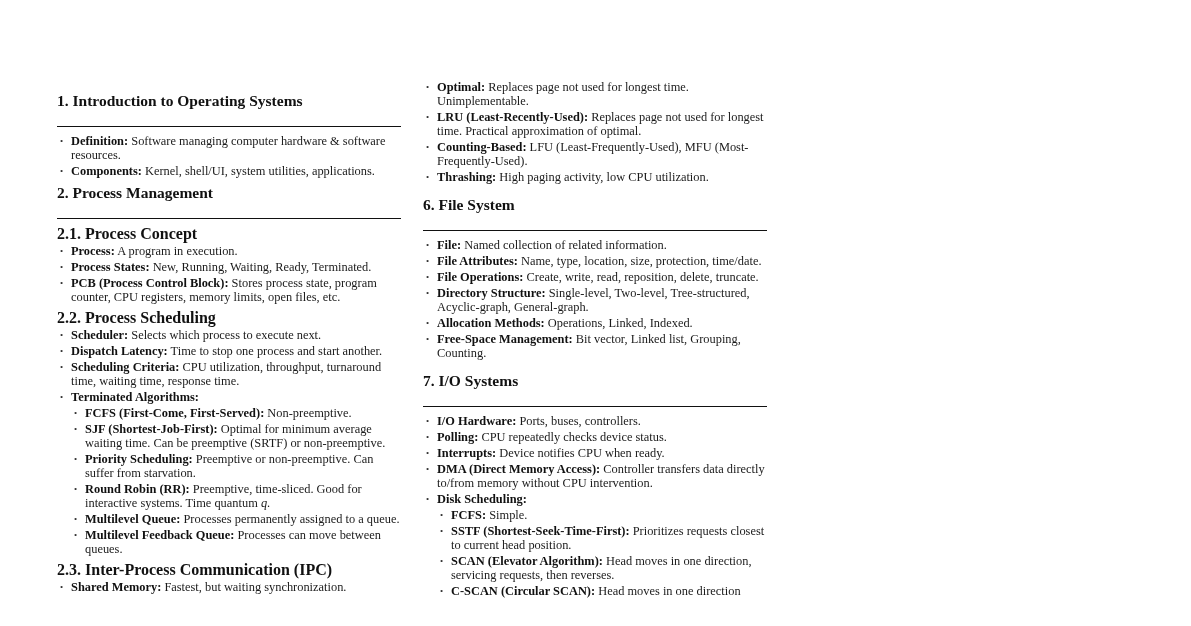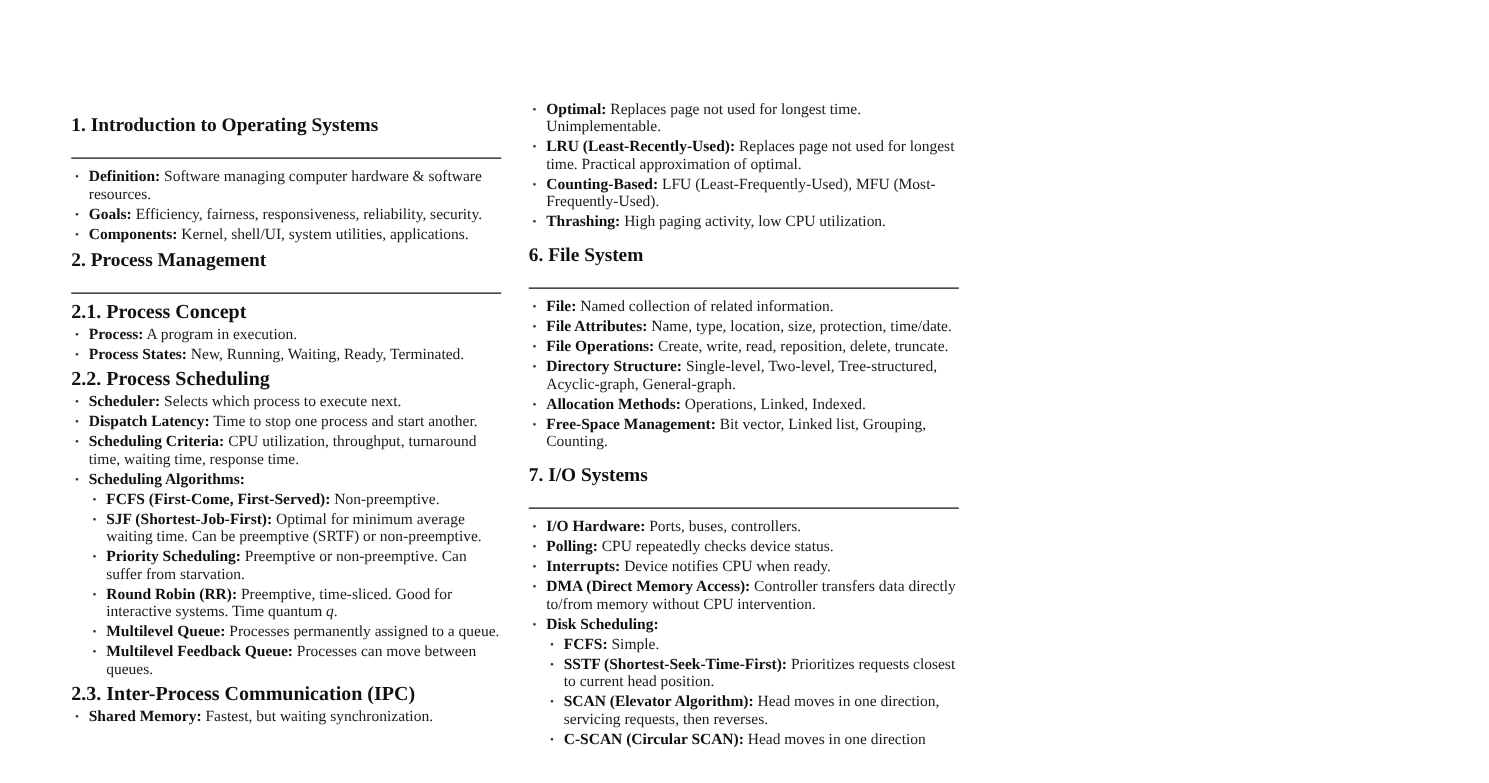--- a/index.html
+++ b/index.html
@@ -84,40 +84,40 @@
 <body>
 
 <div class="page">
 
   <div class="col col-left">
 
     <div class="sec-block">
       <h2 class="sec">1. Introduction to Operating Systems</h2>
       <ul>
         <li><b>Definition:</b><span> Software managing computer hardware &amp; software resources.</span></li>
-        <li><b>Goals:</b><span> Efficiency, fairness, responsiveness, reliability, security.</span></li>
         <li><b>Components:</b><span> Kernel, shell/UI, system utilities, applications.</span></li>
       </ul>
     </div>
 
     <div class="sec-block">
       <h2 class="sec">2. Process Management</h2>
 
       <h3 class="sub">2.1. Process Concept</h3>
       <ul>
         <li><b>Process:</b><span> A program in execution.</span></li>
         <li><b>Process States:</b><span> New, Running, Waiting, Ready, Terminated.</span></li>
+        <li><b>PCB (Process Control Block):</b><span> Stores process state, program counter, CPU registers, memory limits, open files, etc.</span></li>
       </ul>
 
       <h3 class="sub">2.2. Process Scheduling</h3>
       <ul>
         <li><b>Scheduler:</b><span> Selects which process to execute next.</span></li>
         <li><b>Dispatch Latency:</b><span> Time to stop one process and start another.</span></li>
         <li><b>Scheduling Criteria:</b><span> CPU utilization, throughput, turnaround time, waiting time, response time.</span></li>
-        <li><b>Scheduling Algorithms:</b>
+        <li><b>Terminated Algorithms:</b>
           <ul class="nested">
             <li><b>FCFS (First-Come, First-Served):</b><span> Non-preemptive.</span></li>
             <li><b>SJF (Shortest-Job-First):</b><span> Optimal for minimum average waiting time. Can be preemptive (SRTF) or non-preemptive.</span></li>
             <li><b>Priority Scheduling:</b><span> Preemptive or non-preemptive. Can suffer from starvation.</span></li>
             <li><b>Round Robin (RR):</b><span> Preemptive, time-sliced. Good for interactive systems. Time quantum </span><i class="math">q</i><span>.</span></li>
             <li><b>Multilevel Queue:</b><span> Processes permanently assigned to a queue.</span></li>
             <li><b>Multilevel Feedback Queue:</b><span> Processes can move between queues.</span></li>
           </ul>
         </li>
       </ul>

